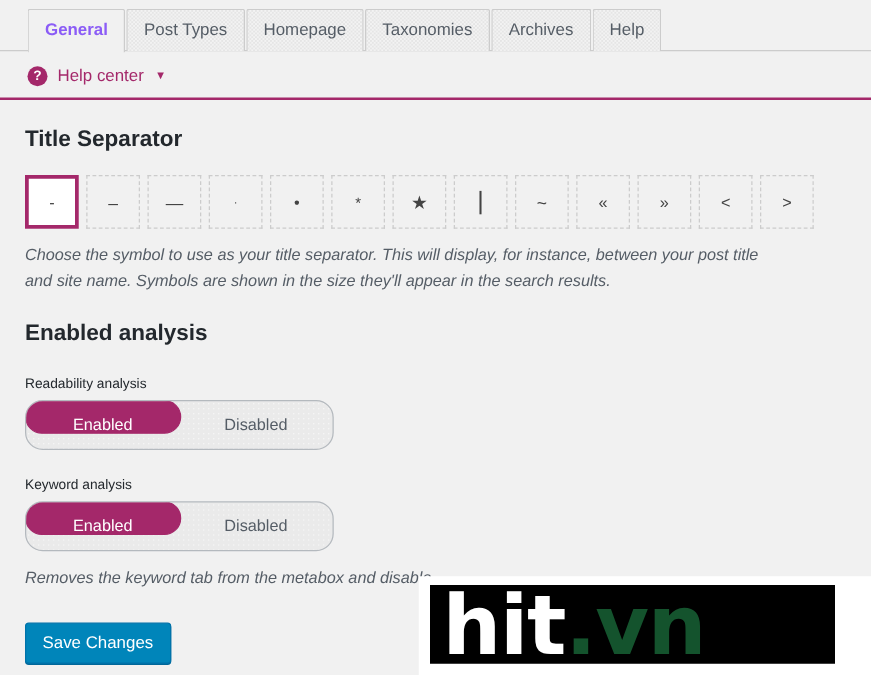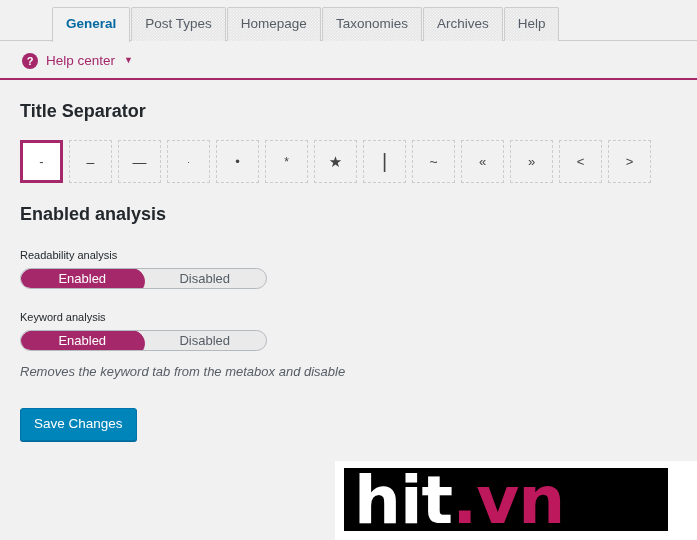--- a/index.html
+++ b/index.html
@@ -51,26 +51,25 @@
     background-position: 0 0, 1.5px 1.5px;
     border: 1px solid #ccc;
     border-bottom: none;
     border-radius: 2px 2px 0 0;
     cursor: pointer;
     white-space: nowrap;
     user-select: none;
   }
   .tab.active {
     background: #f1f1f1;
-    color: #0369a1;
+    color: #8b5cf6;
     font-weight: bold;
     border-color: #ccc;
     padding-bottom: 10px;
     margin-bottom: -1px;
-    margin-left: 30px;
   }
 
   
   .help-row {
     position: relative;
     height: 39px;
     display: flex;
     align-items: center;
     padding-left: 22px;
     box-sizing: border-box;
@@ -169,21 +168,21 @@
   
   .field-label {
     font-size: 11px;
     color: #23282d;
     margin: 22px 0 7px 0;
   }
   .toggle {
     position: relative;
     display: inline-flex;
     width: 247px;
-    height: 21px;
+    height: 40px;
     box-sizing: border-box;
     border: 1px solid #b4b9be;
     border-radius: 14px;
     background-color: #eaeaea;
     background-image:
       radial-gradient(rgba(255,255,255,.9) 0.5px, transparent 0.6px);
     background-size: 4px 4px;
     cursor: pointer;
     user-select: none;
     overflow: hidden;
@@ -259,21 +258,21 @@
     font-family: "DejaVu Sans", sans-serif;
     font-weight: bold;
     font-size: 66px;
     line-height: 78px;
     letter-spacing: -1px;
     color: #ffffff;
     white-space: nowrap;
     padding-left: 10px;
     box-sizing: border-box;
   }
-  .watermark-text .dotvn { color: #be185d; }
+  .watermark-text .dotvn { color: #14532d; }
 </style>
 </head>
 <body>
 
 <div class="tab-bar">
   <div class="tab active"><span>General</span></div>
   <div class="tab"><span>Post Types</span></div>
   <div class="tab"><span>Homepage</span></div>
   <div class="tab"><span>Taxonomies</span></div>
   <div class="tab"><span>Archives</span></div>
@@ -327,20 +326,21 @@
         <span class="g-chev">»</span>
       </div>
     <div class="sep-box">
         <span class="g-chev">&lt;</span>
       </div>
     <div class="sep-box">
         <span class="g-chev">&gt;</span>
       </div>
   </div>
 
+  <p class="desc">Choose the symbol to use as your title separator. This will display, for instance, between your post title and site name. Symbols are shown in the size they'll appear in the search results.</p>
 
   <h2 class="section-title">Enabled analysis</h2>
 
   <div class="field-label">Readability analysis</div>
   <div class="toggle">
     <span class="toggle-knob"></span>
     <span class="toggle-opt on">Enabled</span>
     <span class="toggle-opt">Disabled</span>
   </div>
 

